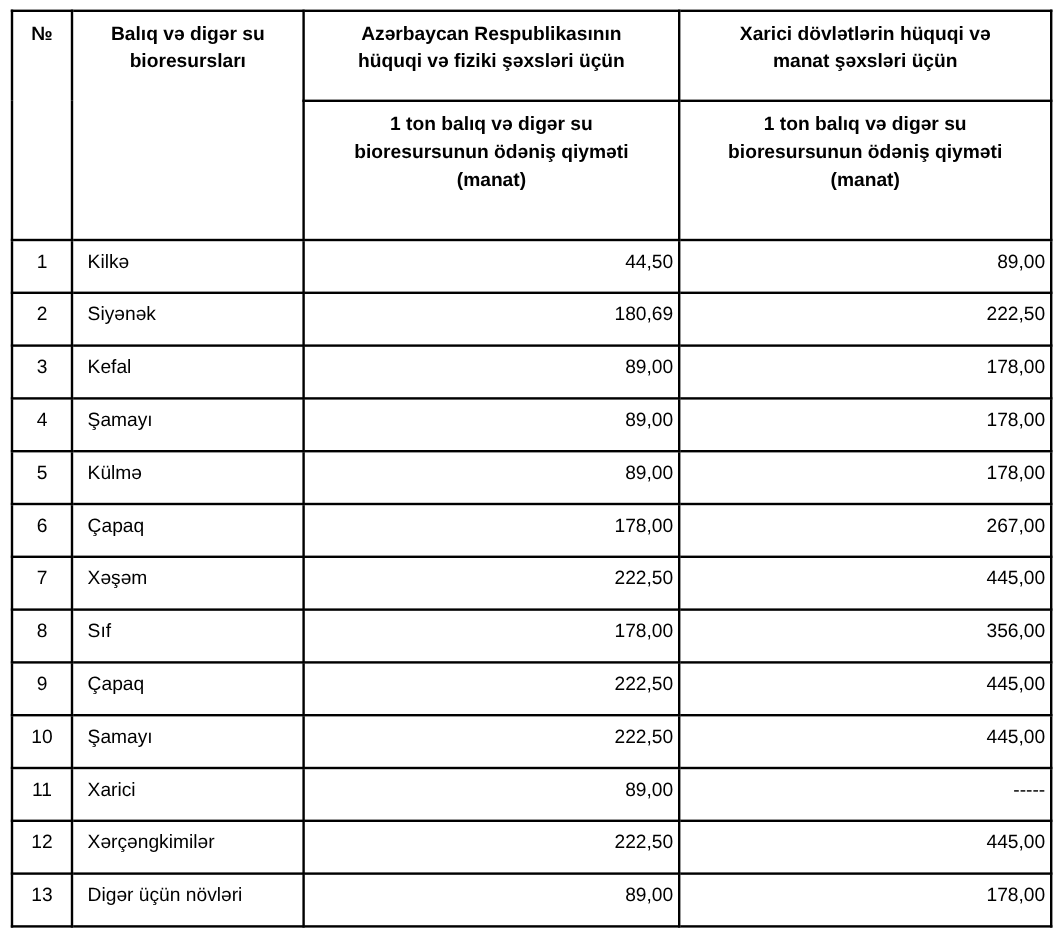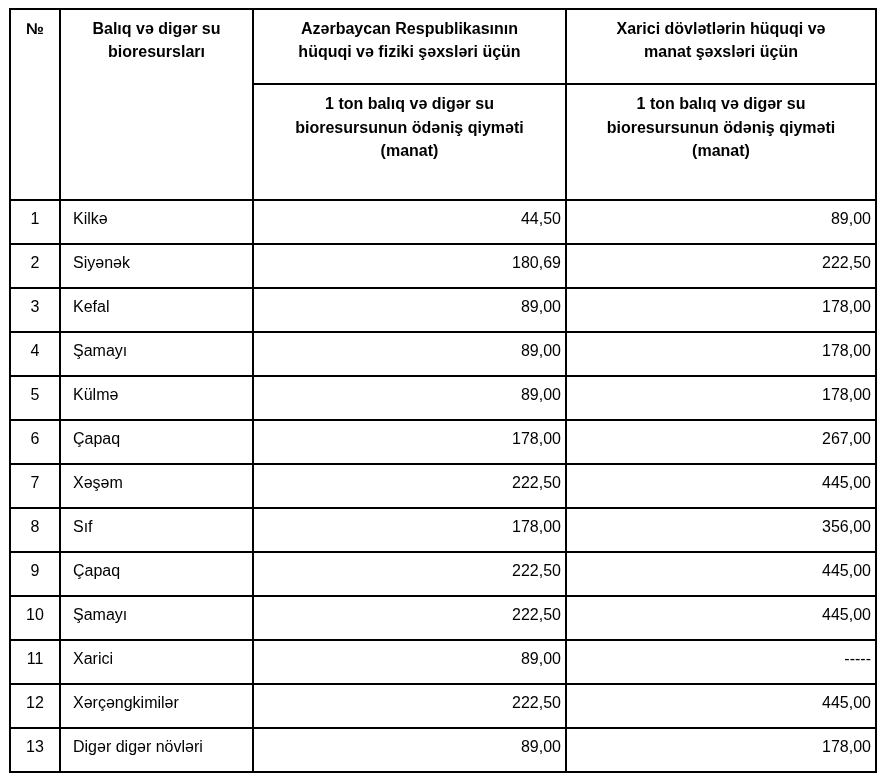--- a/index.html
+++ b/index.html
@@ -156,18 +156,18 @@
       <td class="cell-price">-----</td>
     </tr>
     <tr>
       <td class="cell-num">12</td>
       <td class="cell-name">Xərçəngkimilər</td>
       <td class="cell-price">222,50</td>
       <td class="cell-price">445,00</td>
     </tr>
     <tr>
       <td class="cell-num">13</td>
-      <td class="cell-name">Digər digər növləri</td>
+      <td class="cell-name">Digər üçün növləri</td>
       <td class="cell-price">89,00</td>
       <td class="cell-price">178,00</td>
     </tr>
   </tbody>
 </table>
 
 </body></html>

